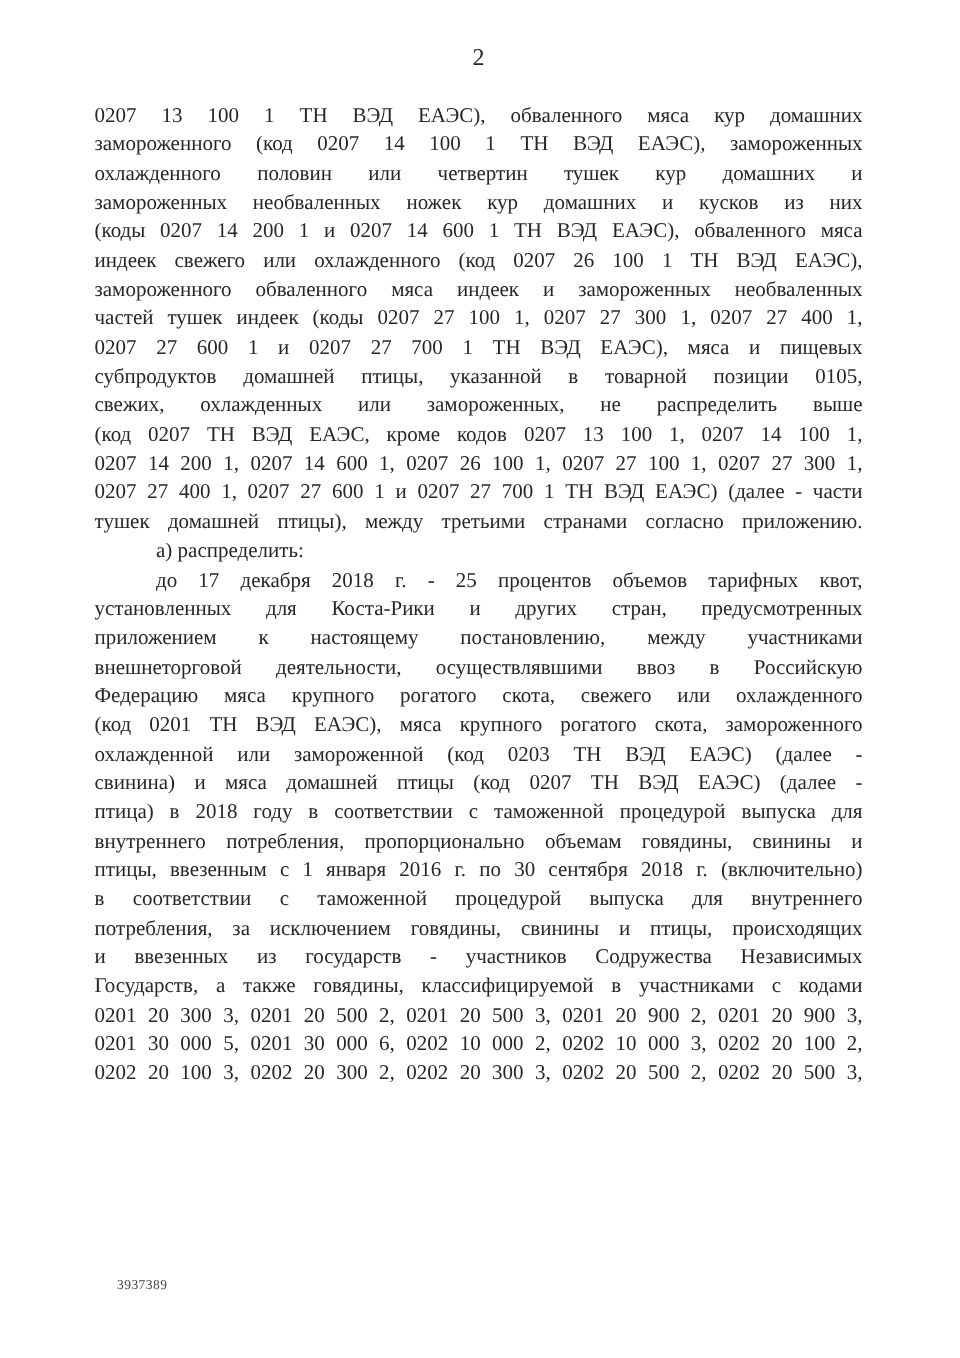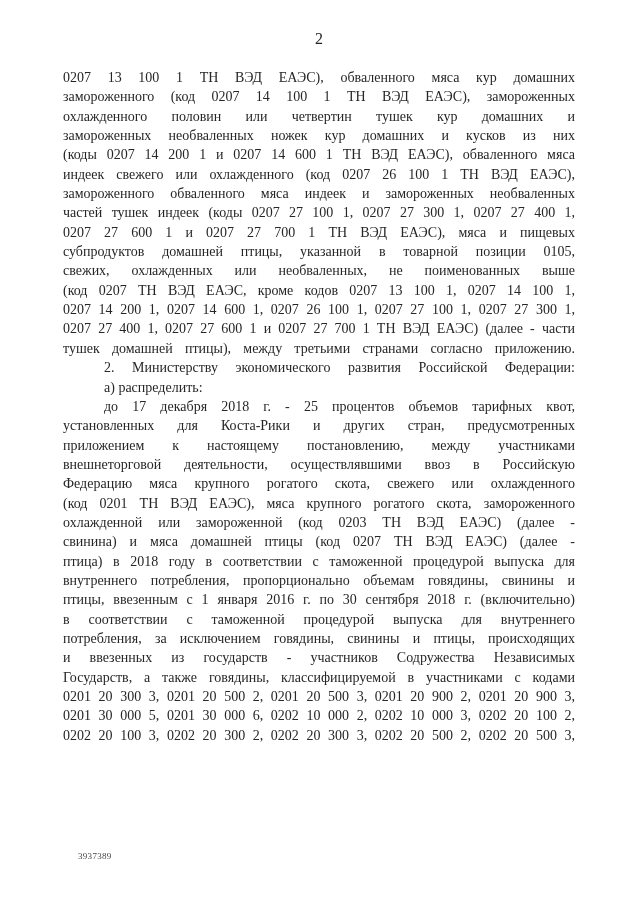--- a/index.html
+++ b/index.html
@@ -70,26 +70,25 @@
     <div class="ln j">0207 13 100 1 ТН ВЭД ЕАЭС), обваленного мяса кур домашних</div>
     <div class="ln j">замороженного (код 0207 14 100 1 ТН ВЭД ЕАЭС), замороженных</div>
     <div class="ln j">охлажденного половин или четвертин тушек кур домашних и</div>
     <div class="ln j">замороженных необваленных ножек кур домашних и кусков из них</div>
     <div class="ln j">(коды 0207 14 200 1 и 0207 14 600 1 ТН ВЭД ЕАЭС), обваленного мяса</div>
     <div class="ln j">индеек свежего или охлажденного (код 0207 26 100 1 ТН ВЭД ЕАЭС),</div>
     <div class="ln j">замороженного обваленного мяса индеек и замороженных необваленных</div>
     <div class="ln j">частей тушек индеек (коды 0207 27 100 1, 0207 27 300 1, 0207 27 400 1,</div>
     <div class="ln j">0207 27 600 1 и 0207 27 700 1 ТН ВЭД ЕАЭС), мяса и пищевых</div>
     <div class="ln j">субпродуктов домашней птицы, указанной в товарной позиции 0105,</div>
-    <div class="ln j">свежих, охлажденных или необваленных, не поименованных выше</div>
+    <div class="ln j">свежих, охлажденных или замороженных, не распределить выше</div>
     <div class="ln j">(код 0207 ТН ВЭД ЕАЭС, кроме кодов 0207 13 100 1, 0207 14 100 1,</div>
     <div class="ln j">0207 14 200 1, 0207 14 600 1, 0207 26 100 1, 0207 27 100 1, 0207 27 300 1,</div>
     <div class="ln j">0207 27 400 1, 0207 27 600 1 и 0207 27 700 1 ТН ВЭД ЕАЭС) (далее - части</div>
     <div class="ln j">тушек домашней птицы), между третьими странами согласно приложению.</div>
-    <div class="ln j ind">2. Министерству экономического развития Российской Федерации:</div>
     <div class="ln left ind">а) распределить:</div>
     <div class="ln j ind">до 17 декабря 2018 г. - 25 процентов объемов тарифных квот,</div>
     <div class="ln j">установленных для Коста-Рики и других стран, предусмотренных</div>
     <div class="ln j">приложением к настоящему постановлению, между участниками</div>
     <div class="ln j">внешнеторговой деятельности, осуществлявшими ввоз в Российскую</div>
     <div class="ln j">Федерацию мяса крупного рогатого скота, свежего или охлажденного</div>
     <div class="ln j">(код 0201 ТН ВЭД ЕАЭС), мяса крупного рогатого скота, замороженного</div>
     <div class="ln j">охлажденной или замороженной (код 0203 ТН ВЭД ЕАЭС) (далее -</div>
     <div class="ln j">свинина) и мяса домашней птицы (код 0207 ТН ВЭД ЕАЭС) (далее -</div>
     <div class="ln j">птица) в 2018 году в соответствии с таможенной процедурой выпуска для</div>

